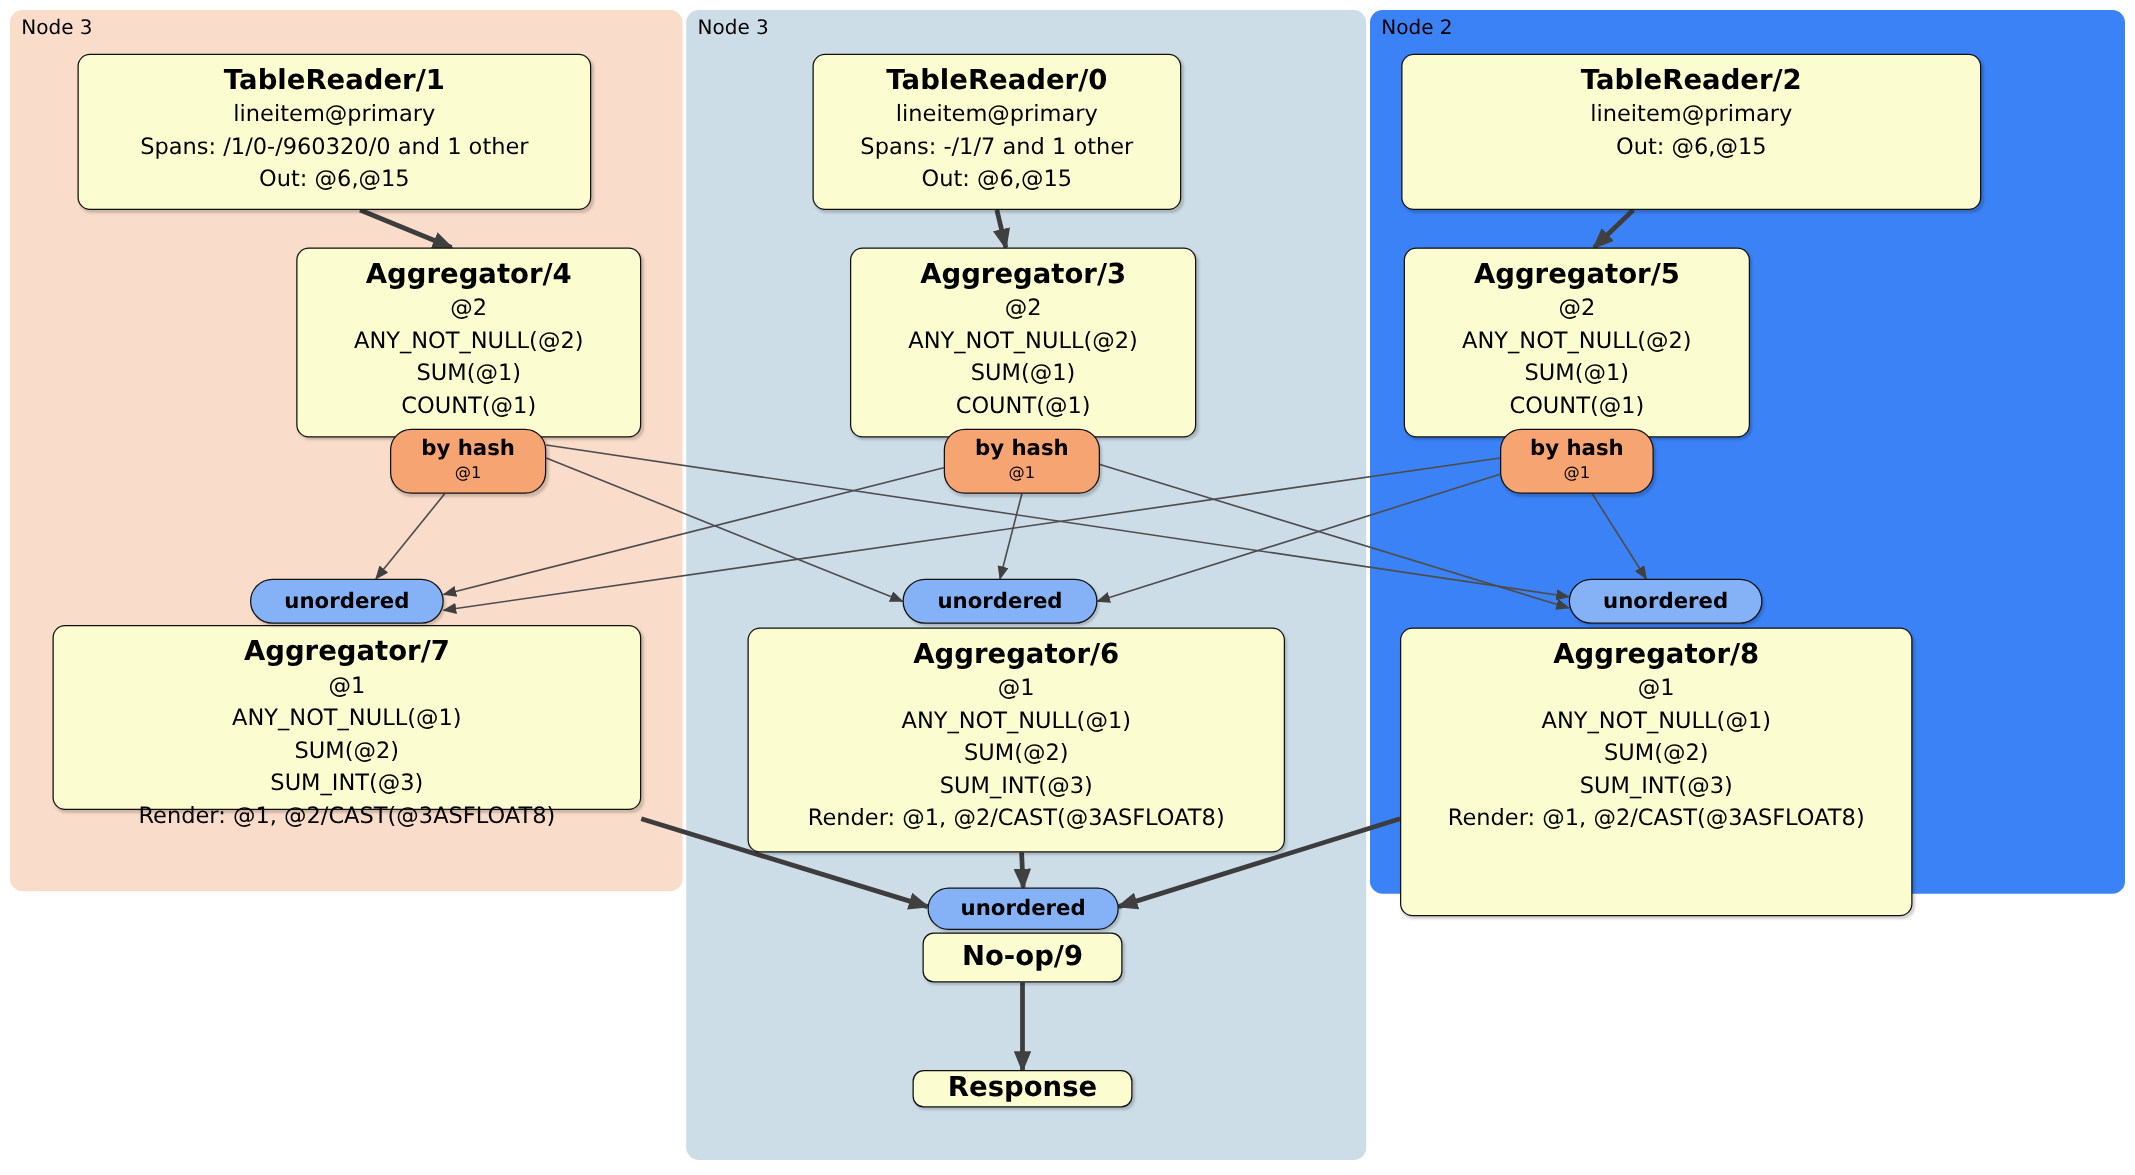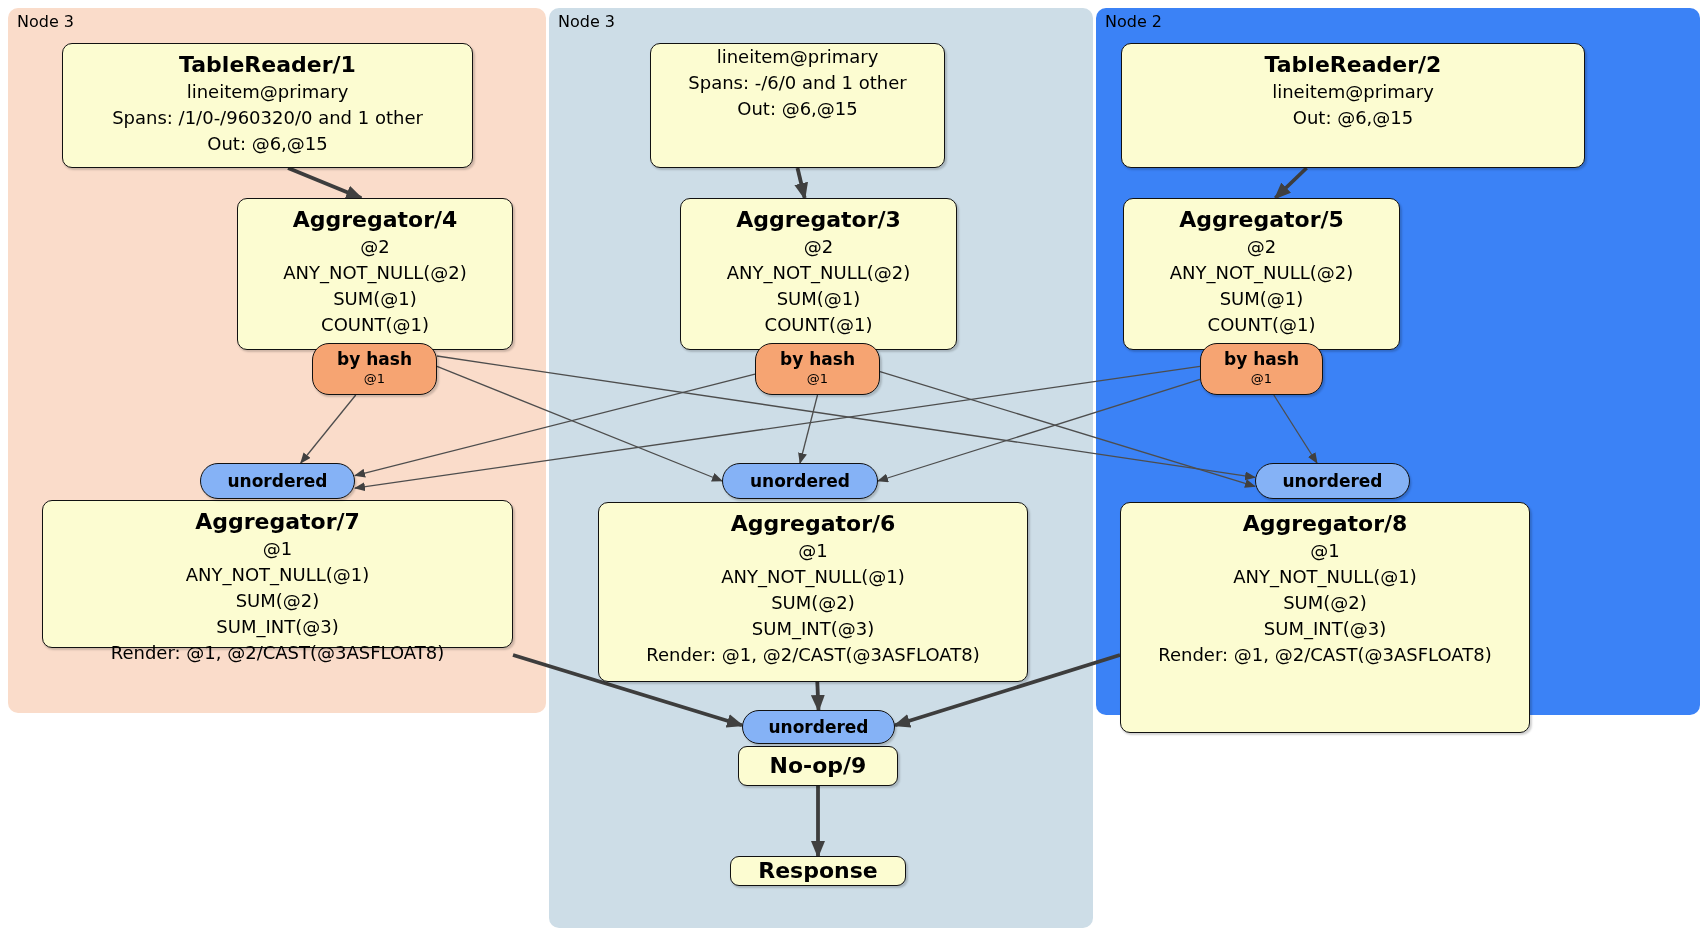--- a/index.html
+++ b/index.html
@@ -93,22 +93,23 @@
     </div>
     <div class="node kind-box" style="left: 42px; top: 500px; width: 471px; height: 148px;">
       <div class="node-title">Aggregator/7</div>
       <div class="node-line">@1</div>
       <div class="node-line">ANY_NOT_NULL(@1)</div>
       <div class="node-line">SUM(@2)</div>
       <div class="node-line">SUM_INT(@3)</div>
       <div class="node-line">Render: @1, @2/CAST(@3ASFLOAT8)</div>
     </div>
     <div class="node kind-box" style="left: 650px; top: 43px; width: 295px; height: 125px;">
+      <div class="node-title">TableReader/0</div>
       <div class="node-line">lineitem@primary</div>
-      <div class="node-line">Spans: -/6/0 and 1 other</div>
+      <div class="node-line">Spans: -/1/7 and 1 other</div>
       <div class="node-line">Out: @6,@15</div>
     </div>
     <div class="node kind-box" style="left: 680px; top: 198px; width: 277px; height: 152px;">
       <div class="node-title">Aggregator/3</div>
       <div class="node-line">@2</div>
       <div class="node-line">ANY_NOT_NULL(@2)</div>
       <div class="node-line">SUM(@1)</div>
       <div class="node-line">COUNT(@1)</div>
     </div>
     <div class="node kind-router" style="left: 755px; top: 343px; width: 125px; height: 52px;">

